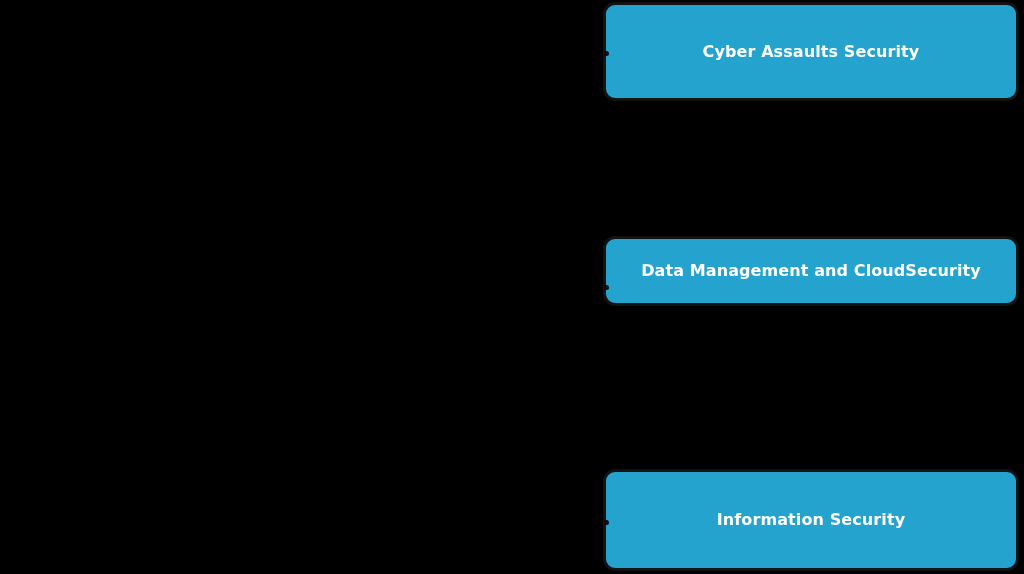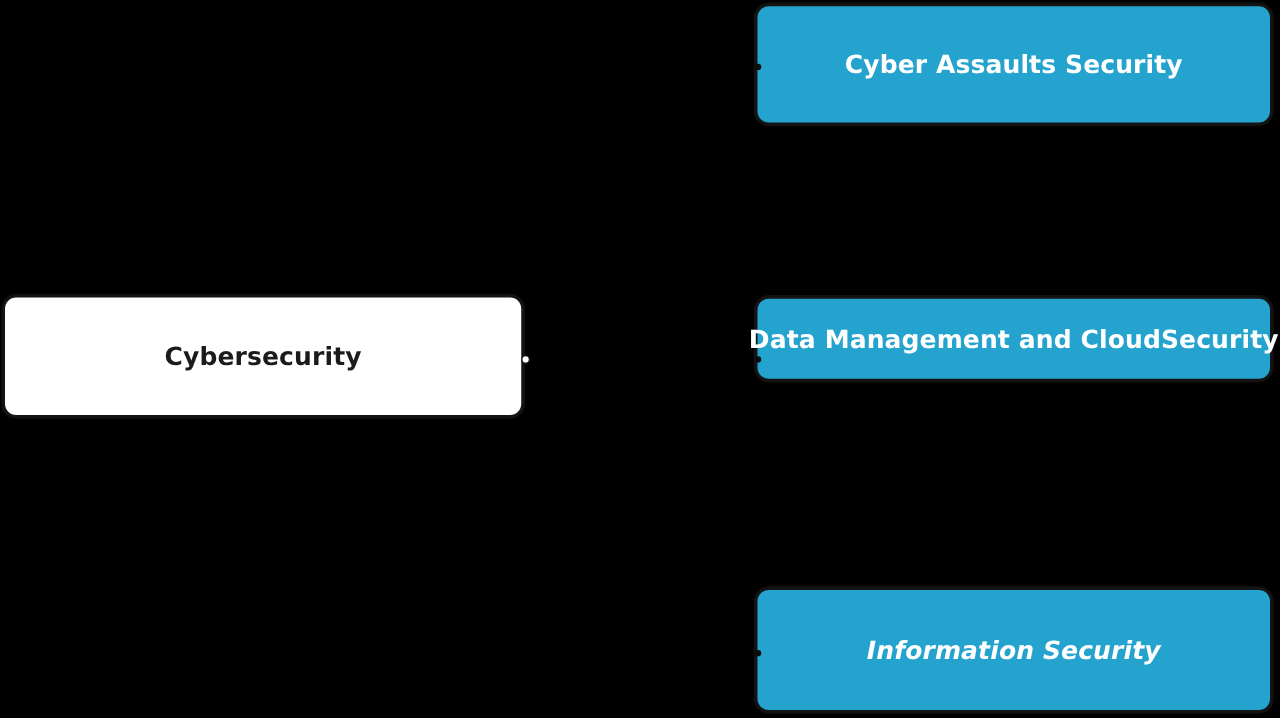--- a/index.html
+++ b/index.html
@@ -22,21 +22,21 @@
     box-sizing: border-box;
     display: flex;
     align-items: center;
     justify-content: center;
     text-align: center;
     border-radius: 11px;
     border: 2px solid #151515;
     box-shadow: 0 0 0 1px rgba(20,20,20,0.85);
   }
   .node-label {
-    font-size: 20px;
+    font-size: 16px;
     font-weight: 700;
     letter-spacing: 0.1px;
     line-height: 1.25;
     padding: 0 14px;
     white-space: nowrap;
   }
 
   
   .node.root {
     background: #ffffff;
@@ -89,33 +89,29 @@
 <body>
 
 <div id="canvas" style="--bg: #000000; width: 1024px; height: 574px; --accent: #24a3ce;">
 
   <svg id="links" viewBox="0 0 1024 574">
       <path d="M 419 285 C 511.5 285, 511.5 51.5, 604 51.5" fill="none" stroke="#000000" stroke-width="1.5"></path>
       <path d="M 419 285 C 511.5 285, 511.5 285, 604 285" fill="none" stroke="#000000" stroke-width="1.5"></path>
       <path d="M 419 285 C 511.5 285, 511.5 520, 604 520" fill="none" stroke="#000000" stroke-width="1.5"></path>
     </svg>
 
-  <div class="node root" id="root-node" style="left: 2px; top: 236px; width: 417px; height: 98px; background: rgb(255, 255, 255);">
-    <span class="node-label">Cybersecurity</span>
-    <span class="port" id="root-port" style="left: 413px; top: 45.5px;"></span>
-  </div>
 
   <div class="node branch" id="branch-0" style="left: 604px; top: 3px; width: 414px; height: 97px; background: rgb(36, 163, 206);">
     <span class="notch" style="left: -2px; top: 46px;"></span>
     <span class="node-label">Cyber Assaults Security</span>
   </div>
 
   <div class="node branch" id="branch-1" style="left: 604px; top: 237px; width: 414px; height: 68px; background: rgb(36, 163, 206);">
     <span class="notch" style="left: -2px; top: 45.5px;"></span>
     <span class="node-label">Data Management and CloudSecurity</span>
   </div>
 
-  <div class="node branch" id="branch-2" style="left: 604px; top: 470px; width: 414px; height: 100px; background: rgb(36, 163, 206); font-style: italic;">
+  <div class="node branch" id="branch-2" style="left: 604px; top: 470px; width: 414px; height: 100px; background: rgb(36, 163, 206);">
     <span class="notch" style="left: -2px; top: 47.5px;"></span>
     <span class="node-label">Information Security</span>
   </div>
 
 </div>
 
 </body></html>

